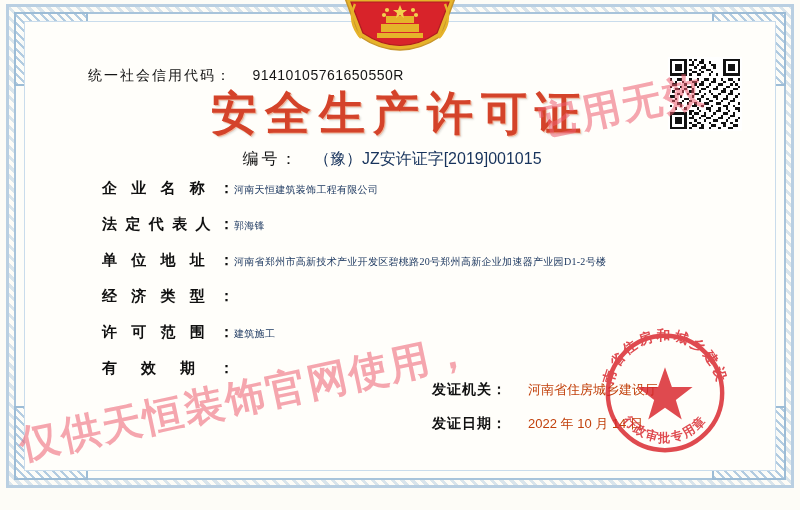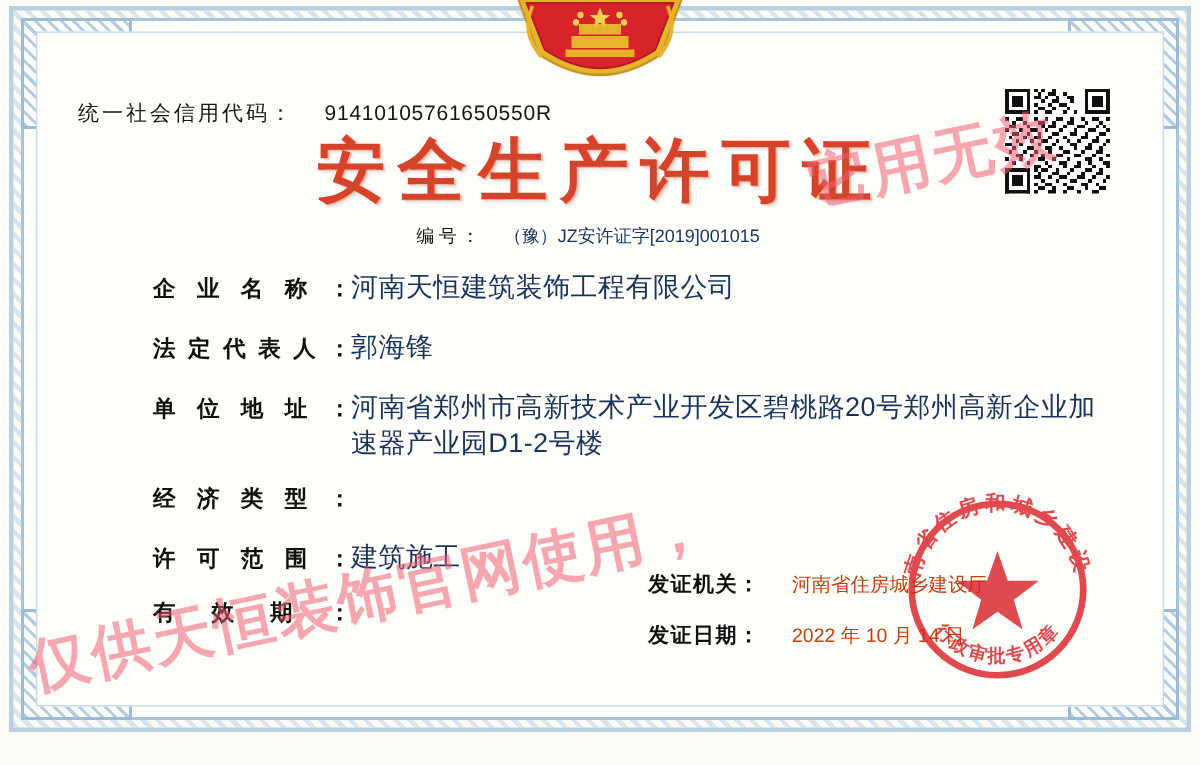--- a/index.html
+++ b/index.html
@@ -78,42 +78,42 @@
   }
 
   .credit-line {
     position: absolute;
     left: 28px;
     top: 46px;
     font-size: 14px;
     color: #151515;
     letter-spacing: 0.5px;
   }
-  .credit-label { letter-spacing: 2px; }
+  .credit-label { letter-spacing: 2px; margin-left: 36px; }
   .credit-value { margin-left: 16px; letter-spacing: 0.5px; }
 
   .title {
     position: absolute;
     left: 0; right: 0;
     top: 62px;
     text-align: center;
     font-family: "DejaVu Serif", serif;
     font-weight: bold;
     font-size: 46px;
     letter-spacing: 8px;
     color: #d4432a;
     text-shadow: 1px 1px 0 #f1b69c, 2px 2px 2px rgba(0,0,0,0.12);
   }
 
   .docnum {
     position: absolute;
     left: 0; right: 16px;
     top: 128px;
     text-align: center;
-    font-size: 12px;
+    font-size: 16px;
     color: #101010;
   }
   .docnum .lbl { letter-spacing: 3px; }
   .docnum .val { color: #17335c; margin-left: 10px; }
 
   .fields {
     position: absolute;
     left: 78px;
     right: 30px;
     top: 158px;
@@ -128,23 +128,24 @@
     width: 132px;
     flex: 0 0 132px;
     font-size: 15px;
     font-weight: bold;
     color: #101010;
     display: flex;
     justify-content: space-between;
   }
   .field-label span { display: inline-block; }
   .field-value {
-    font-size: 18px;
+    font-size: 10px;
     color: #17335c;
     letter-spacing: 0.3px;
+    font-family: Liberation Serif, serif;
   }
 
   .valid-row { display: flex; align-items: baseline; margin-bottom: 4px; }
   .valid-value { font-size: 13px; color: #17335c; }
   .valid-value .num { font-family: "Liberation Serif", serif; font-size: 14px; }
   .valid-value .sep { margin: 0 8px; color: #101010; }
 
   .issuer-block {
     position: absolute;
     right: 44px;

